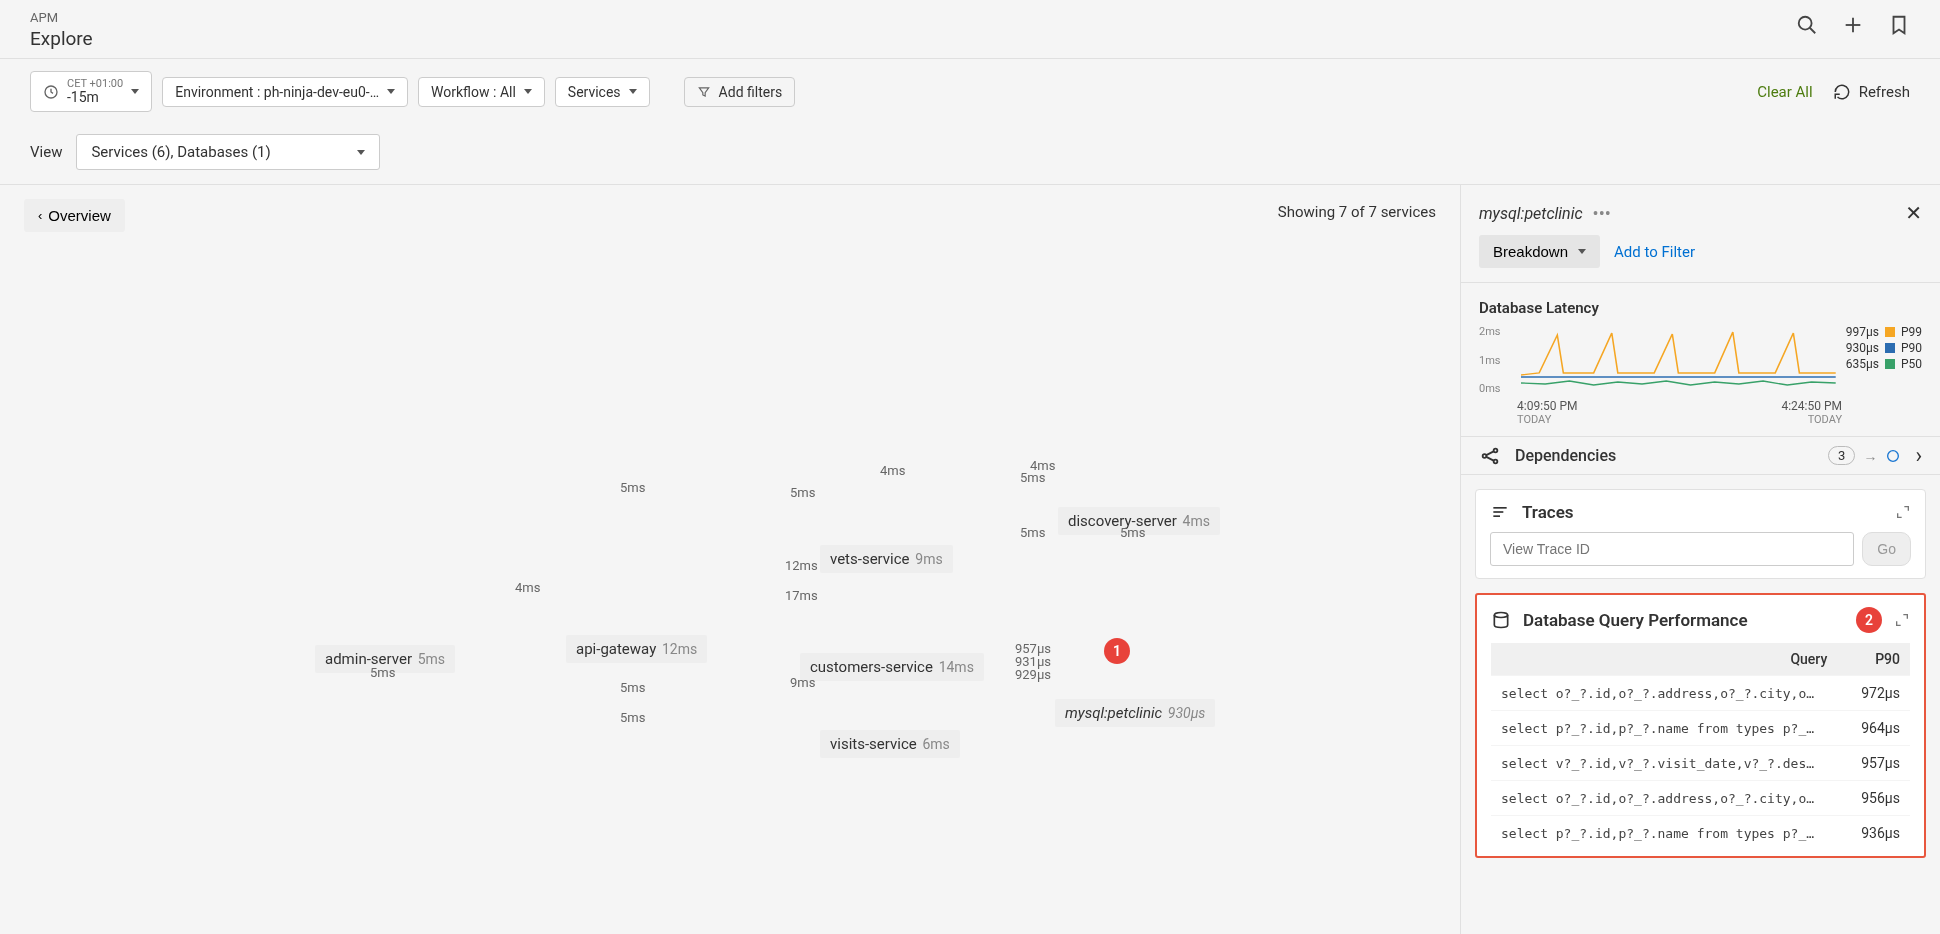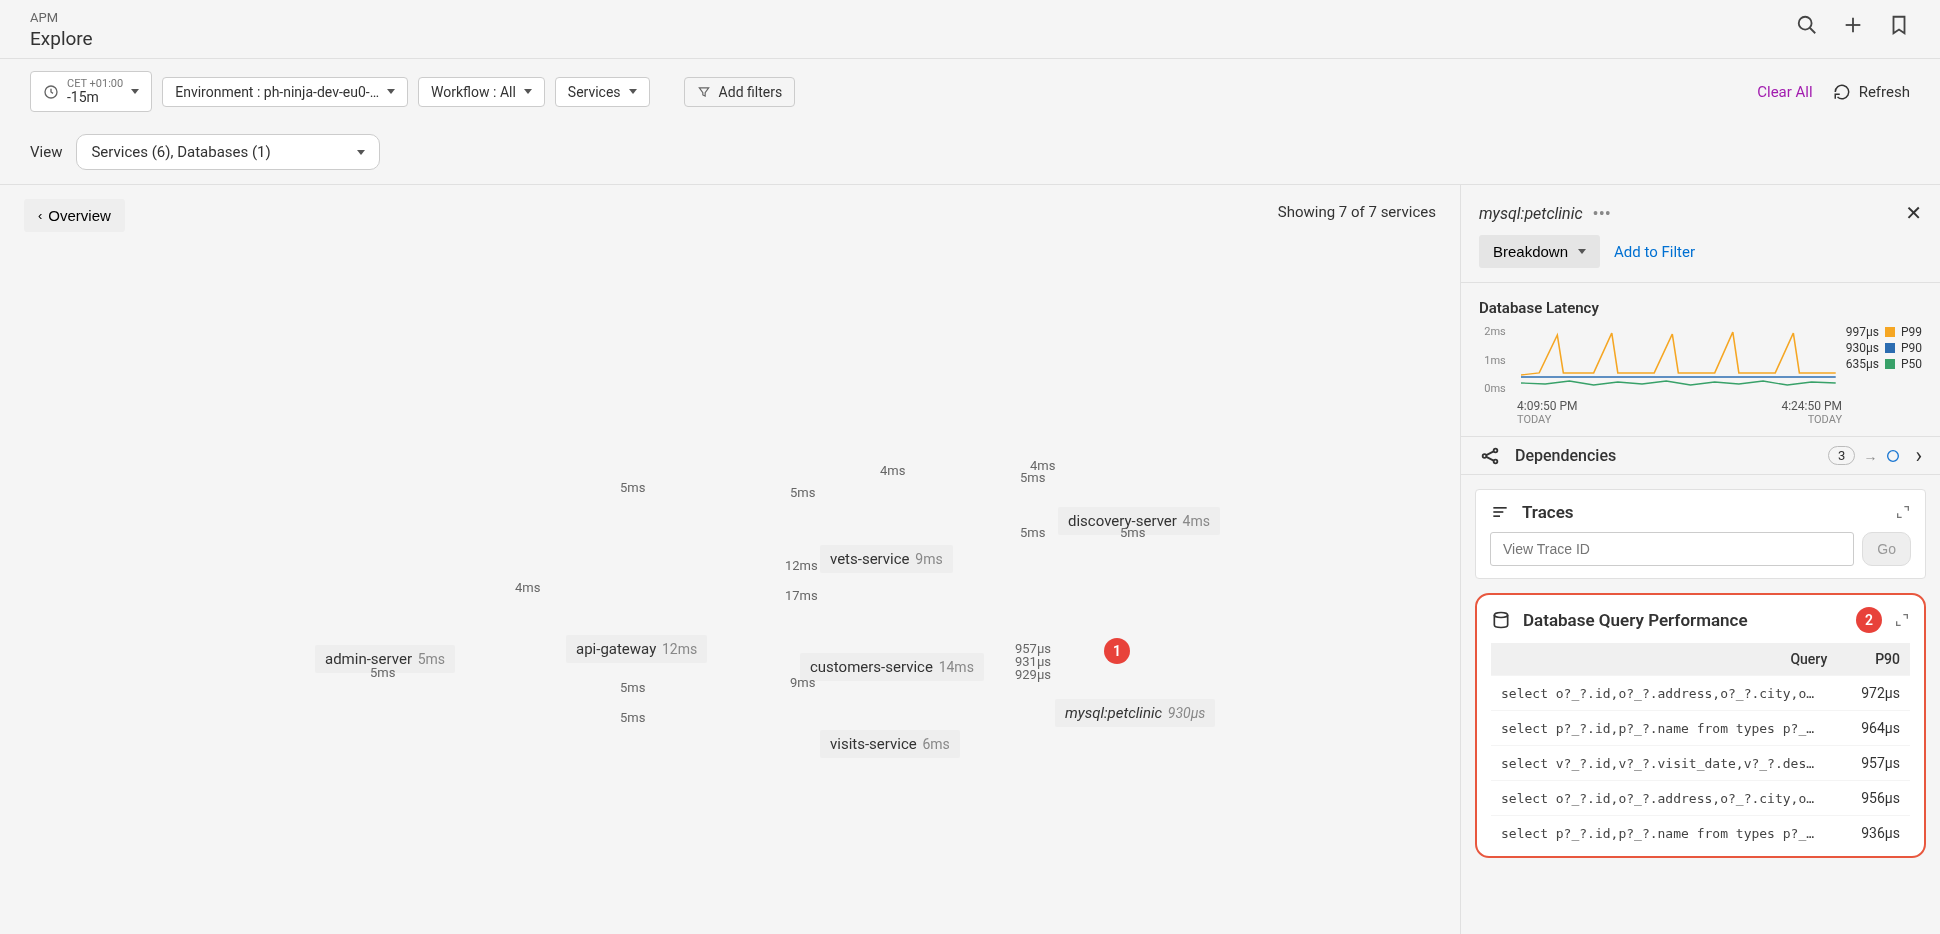--- a/index.html
+++ b/index.html
@@ -11,26 +11,26 @@
   .header-icons { position: absolute; top: 14px; right: 30px; display: flex; gap: 24px; }
   .header-icons svg { width: 22px; height: 22px; cursor: pointer; }
   
   .filter-bar { display: flex; align-items: center; padding: 12px 30px; gap: 10px; }
   .chip { background: #fff; border: 1px solid #ccc; border-radius: 4px; padding: 6px 12px; display: inline-flex; align-items: center; gap: 8px; font-size: 14px; cursor: pointer; }
   .chip.ghost { border: none; background: transparent; margin-left: 24px; }
   .chip .sub { display:flex; flex-direction:column; line-height:1.1;}
   .chip .sub .tz { font-size:11px; color:#777;}
   .chev-down { width:0; height:0; border-left:4px solid transparent; border-right:4px solid transparent; border-top:5px solid #555;}
   .right-actions { margin-left: auto; display:flex; gap:20px; align-items:center;}
-  .clear-all { font-size:15px; color:#a21caf; cursor:pointer; }
+  .clear-all { font-size:15px; color:#4d7c0f; cursor:pointer; }
   .refresh { display:flex; align-items:center; gap:8px; font-size:15px; cursor:pointer;}
   
   .view-bar { padding: 10px 30px 14px; display:flex; align-items:center; gap:14px; border-bottom:1px solid #e0e0e0;}
   .view-label { font-size:15px; }
-  .view-select { background:#fff; border:1px solid #ccc; border-radius:10px; padding:8px 14px; font-size:15px; display:flex; align-items:center; gap:86px; cursor:pointer;}
+  .view-select { background:#fff; border:1px solid #ccc; border-radius:3px; padding:8px 14px; font-size:15px; display:flex; align-items:center; gap:86px; cursor:pointer;}
   
   .main-area { display:flex; height: calc(934px - 155px); }
   .canvas { flex:1; position:relative; padding: 14px 24px; }
   .overview-btn { background:#eee; border:none; border-radius:3px; padding:8px 14px; font-size:15px; display:inline-flex; align-items:center; gap:6px; cursor:pointer;}
   .showing { position:absolute; top:18px; right:24px; font-size:15px; color:#333;}
   
   .graph { position:absolute; inset:0; }
   .node-label-box { position:absolute; background:#eee; padding:5px 10px; font-size:15px; border-radius:2px; white-space:nowrap;}
   .node-label-box .lat { color:#888; font-size:14px; margin-left:2px;}
   .node-label-box.italic { font-style: italic; }
@@ -42,42 +42,42 @@
   .ellipsis { color:#888; cursor:pointer; font-size:18px; line-height:0.5;}
   .close-x { margin-left:auto; font-size:20px; color:#333; cursor:pointer; }
   
   .panel-actions { padding: 0 18px 14px; display:flex; gap:14px; align-items:center;}
   .breakdown-btn { background:#e5e5e5; border:none; border-radius:3px; padding:8px 14px; font-size:15px; display:flex; align-items:center; gap:10px; cursor:pointer;}
   .add-filter-link { color:#0070d2; font-size:15px; cursor:pointer;}
   
   .latency-section { border-top:1px solid #e0e0e0; border-bottom:1px solid #e0e0e0; padding:16px 18px 10px;}
   .sec-title { font-size:15px; font-weight:600; margin-bottom:8px;}
   .chart-wrap { display:flex; gap:10px;}
-  .chart-axis { font-size:11px; color:#888; display:flex; flex-direction:column; justify-content:space-between; height:70px; text-align:center; width:32px;}
+  .chart-axis { font-size:11px; color:#888; display:flex; flex-direction:column; justify-content:space-between; height:70px; text-align:left; width:32px;}
   .spark { flex:1; height:70px; position:relative; }
   .legend { display:flex; flex-direction:column; gap:2px; font-size:12px; padding-top:0;}
   .legend-row { display:flex; align-items:center; gap:6px;}
   .legend-swatch { width:10px; height:10px; display:inline-block;}
   .time-row { display:flex; justify-content:space-between; font-size:12px; color:#555; padding-left:38px; padding-right:80px; margin-top:4px;gap:15px;}
   .time-row .sub { font-size:11px; color:#888;}
   
   .deps-section { padding: 6px 18px; display:flex; align-items:center; gap:14px; border-bottom:1px solid #e0e0e0;}
   .deps-title { font-size:16px; font-weight:500; flex:1;}
   .deps-badge { display:flex; align-items:center; gap:8px; }
   .deps-count { border:1px solid #bbb; border-radius:14px; padding:1px 9px; font-size:13px;}
   .deps-chev { font-size:22px; color:#333; cursor:pointer;}
   
   .traces-card { background:#fff; border:1px solid #e0e0e0; border-radius:4px; margin:14px; padding:12px 14px;}
   .traces-head { display:flex; align-items:center; gap:12px; margin-bottom:10px;}
   .traces-title { font-size:17px; font-weight:600; flex:1;}
   .trace-input-row { display:flex; gap:8px;}
   .trace-input { flex:1; border:1px solid #ccc; border-radius:3px; padding:8px 12px; font-size:14px;}
   .go-btn { background:#eee; border:1px solid #ddd; border-radius:10px; padding:8px 14px; font-size:14px; cursor:pointer; color:#999;}
   
-  .dqp-card { background:#fff; border:2px solid #e8573e; border-radius:14px; margin:4px 14px 14px; padding:12px 14px 6px; position:relative;}
+  .dqp-card { background:#fff; border:2px solid #e8573e; border-radius:3px; margin:4px 14px 14px; padding:12px 14px 6px; position:relative;}
   .dqp-head { display:flex; align-items:center; gap:12px; margin-bottom:10px;}
   .dqp-title { font-size:17px; font-weight:600; flex:1;}
   .annot { background:#e8423a; color:#fff; width:26px; height:26px; border-radius:50%; display:inline-flex; align-items:center; justify-content:center; font-size:14px; font-weight:600;}
   .annot.graph-annot { position:absolute; right: 330px; top: 453px; }
   .q-table { width:100%; border-collapse:collapse; font-size:14px;}
   .q-table th { background:#f0f0f0; text-align:right; padding:8px 10px; font-weight:500; font-size:14px;}
   .q-table th.right { text-align:right;}
   .q-table td { padding:9px 10px; border-top:1px solid #f4f4f4;}
   .q-table td.query { font-family: ui-monospace, SFMono-Regular, Menlo, monospace; font-size:13px; color:#444; max-width:280px; overflow:hidden; text-overflow:ellipsis; white-space:nowrap;}
   .q-table td.val { text-align:right; font-size:14px;}

